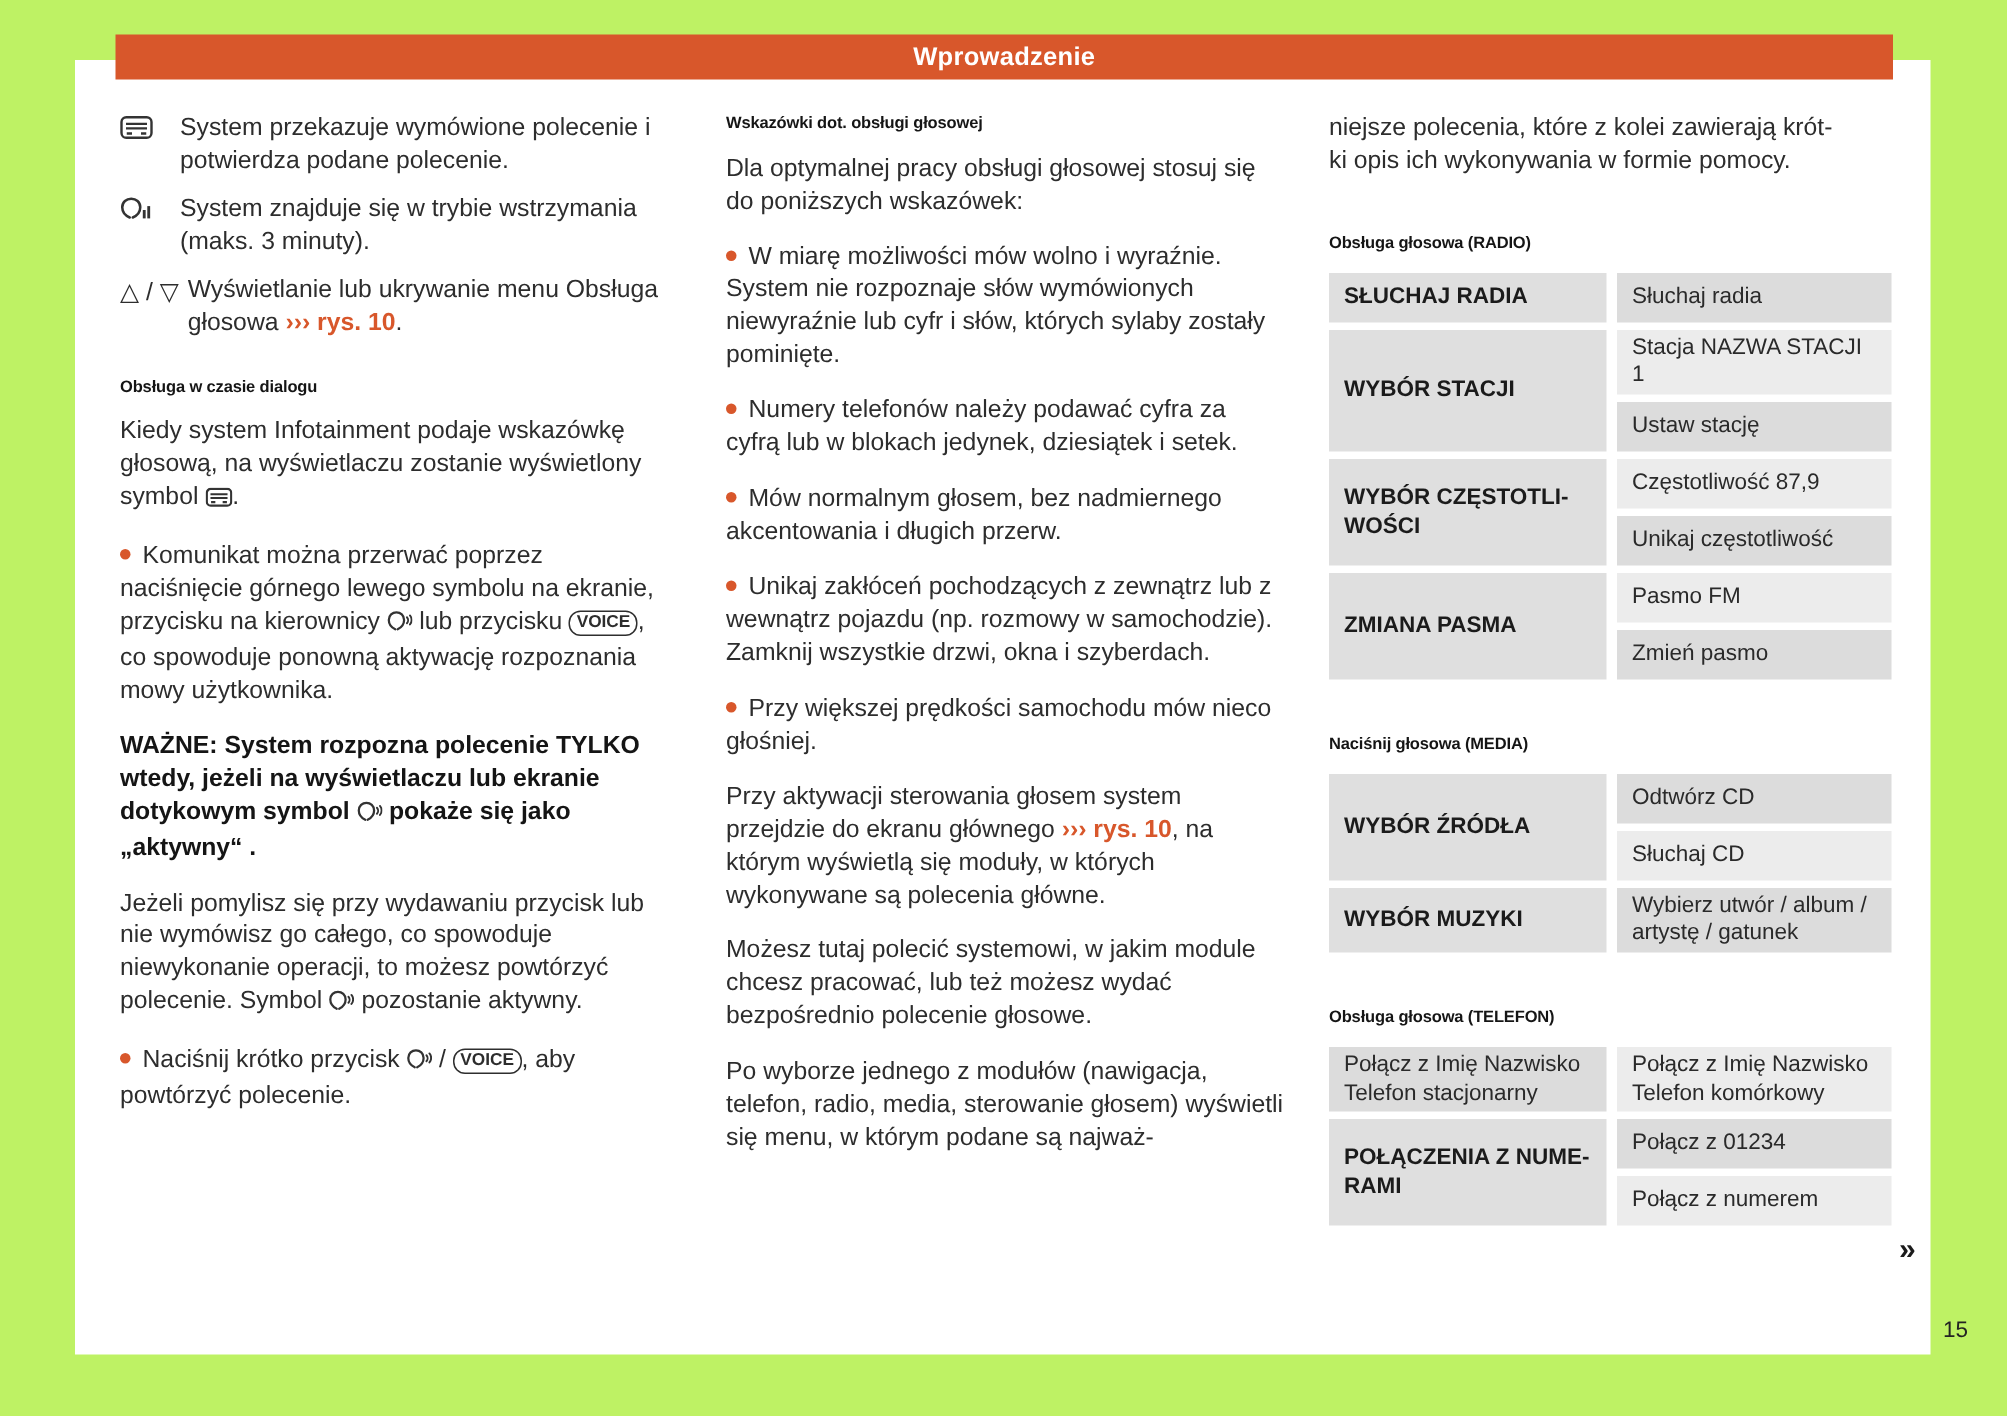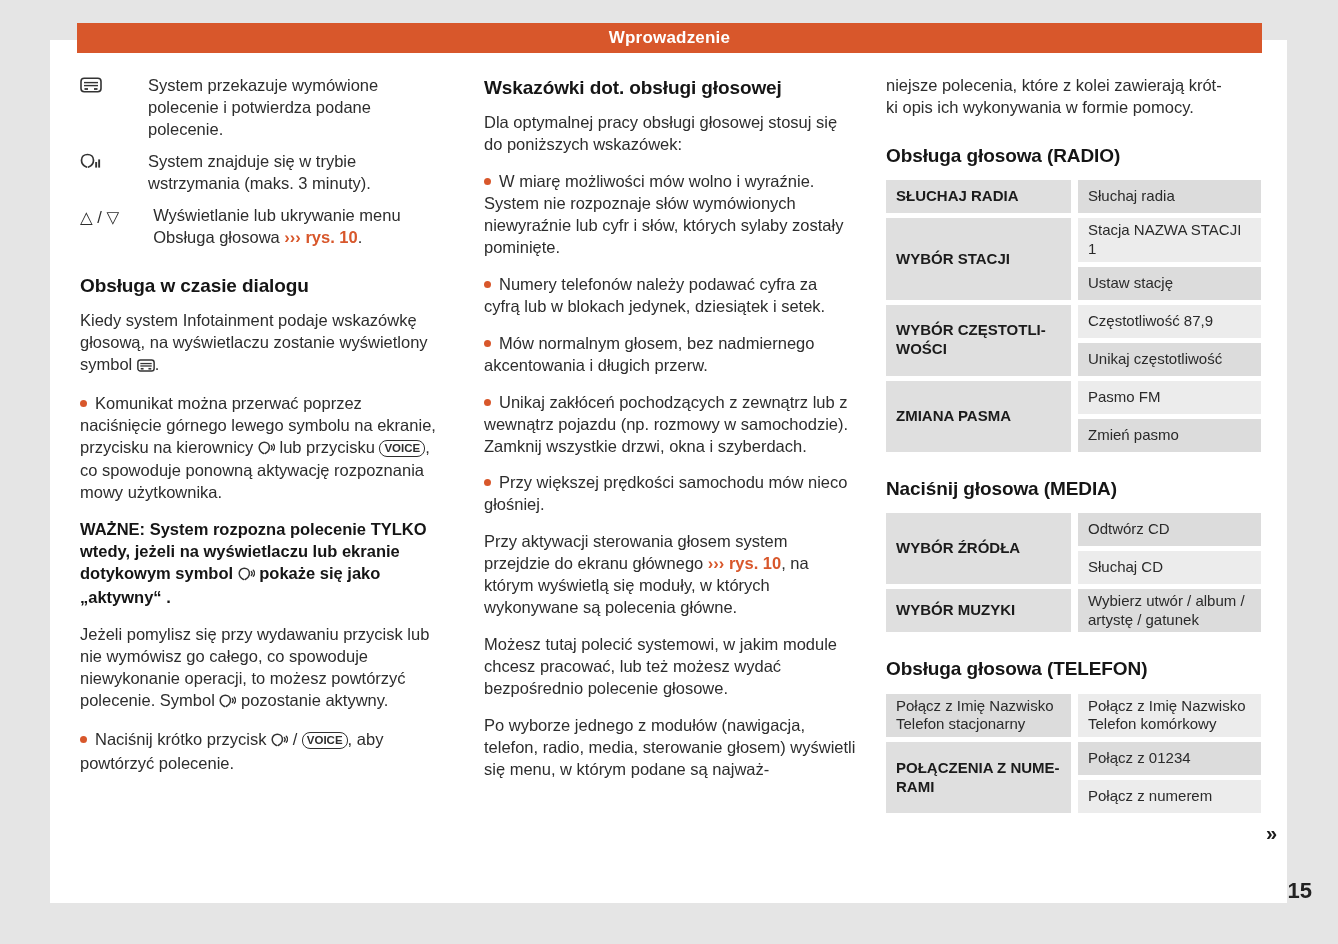--- a/index.html
+++ b/index.html
@@ -1,48 +1,48 @@
 <!DOCTYPE html>
 <html><head>
 <meta charset="utf-8">
 <style>
   html,body{margin:0;padding:0;}
-  .canvas{position:relative;width:1338px;height:944px;background:#e5e5e5;overflow:hidden;
+  .canvas{position:relative;width:1338px;height:944px;background:#bef264;overflow:hidden;
           font-family:"Liberation Sans","DejaVu Sans",sans-serif;color:#2d2d2d;}
   .sheet{position:absolute;left:50px;top:40px;width:1237px;height:863px;background:#ffffff;}
   .titlebar{position:absolute;left:77px;top:23px;width:1185px;height:30px;background:#d8572b;
             display:flex;align-items:center;justify-content:center;}
   .titlebar span{color:#fff;font-weight:bold;font-size:17px;letter-spacing:.2px;}
   .col{position:absolute;top:75px;font-size:16.5px;line-height:1.33;}
   .col1{left:80px;width:366px;}
   .col2{left:484px;width:372px;}
   .col3{left:886px;width:375px;}
   p{margin:0 0 15px 0;}
-  h3{font-size:19px;margin:24px 0 12px 0;color:#151515;letter-spacing:-.1px;}
+  h3{font-size:11px;margin:24px 0 12px 0;color:#151515;letter-spacing:-.1px;}
   .icon-item{display:flex;margin:0 0 10px 0;}
   .ic{flex:0 0 40px;padding-top:2px;}
   .ic.tri{flex:0 0 auto;margin-right:6px;white-space:nowrap;}
-  .it{flex:1;margin-left:28px;}
+  .it{flex:1;}
   .ic-inline{display:inline-block;vertical-align:-2px;}
   .dot{display:inline-block;width:7px;height:7px;border-radius:50%;background:#d8572b;
        margin-right:8px;vertical-align:2px;}
   .lnk{color:#d8572b;font-weight:bold;cursor:pointer;}
   .strong{font-weight:bold;color:#151515;}
   .keycap{display:inline-block;border:1.7px solid #2e2e2e;border-radius:8px;padding:0 4px;
           font-size:11.5px;font-weight:bold;line-height:15px;vertical-align:1px;}
   .intro3{white-space:pre-line;}
-  .cmd-h3{margin-top:24px;}
+  .cmd-h3{margin-top:36px;}
   .tgroup{display:grid;grid-template-columns:185px 1fr;gap:5px 7px;margin-bottom:5px;font-size:15px;}
   .th{background:#dfdfdf;font-weight:bold;color:#1b1b1b;display:flex;align-items:center;
       padding:4px 10px;white-space:pre-line;line-height:1.25;}
   .td{display:flex;align-items:center;min-height:33px;padding:3px 10px;box-sizing:border-box;
       white-space:pre-line;line-height:1.25;color:#2a2a2a;}
   .td.a{background:#dcdcdc;}
   .td.b{background:#ececec;}
-  .pagenum{position:absolute;right:26px;top:878px;font-weight:bold;font-size:22px;color:#232323;}
+  .pagenum{position:absolute;right:26px;top:878px;font-weight:normal;font-size:15px;color:#232323;}
   .cont{position:absolute;left:1266px;top:822px;font-weight:bold;font-size:20px;color:#1b1b1b;}
   svg{display:block;}
   .ic-inline svg{display:inline;}
 </style>
 </head>
 <body>
 
 <div class="canvas">
   <div class="sheet"></div>
 

